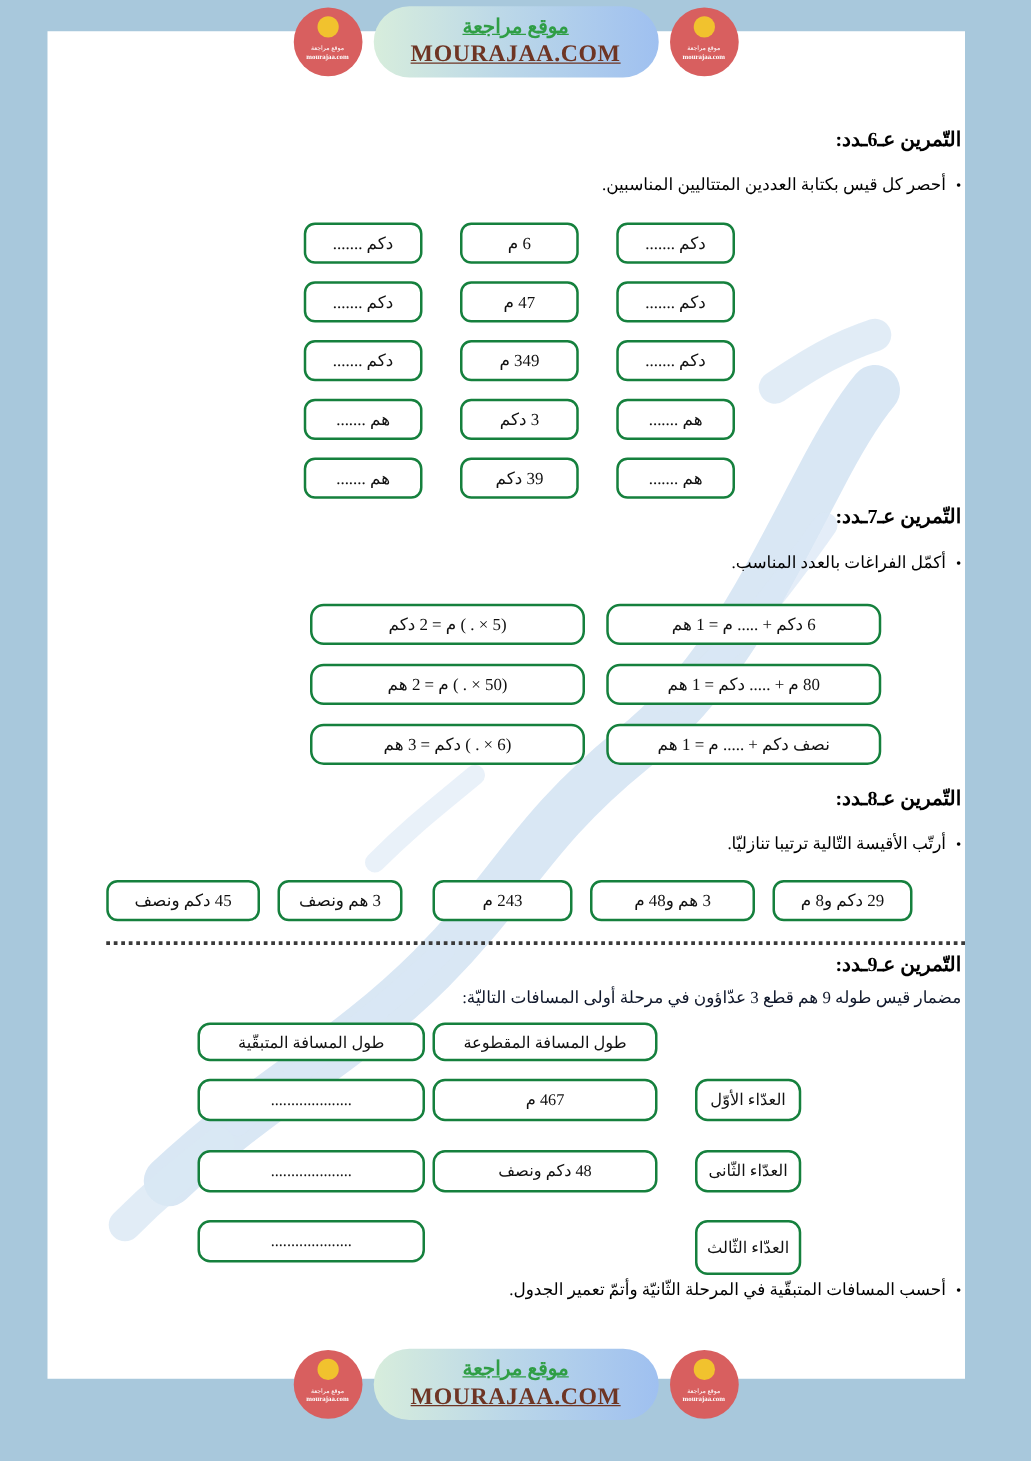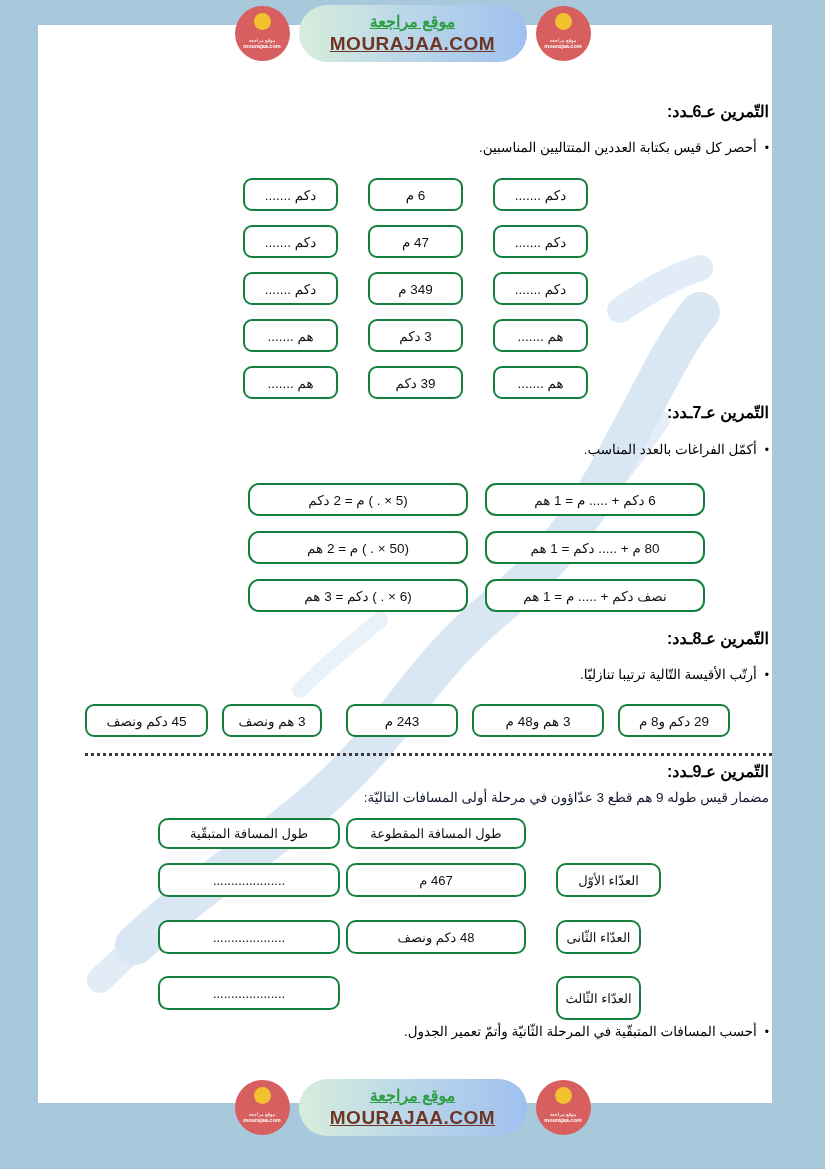--- a/index.html
+++ b/index.html
@@ -1,19 +1,19 @@
 <!DOCTYPE html>
 <html lang="ar"><head>
 <meta charset="utf-8">
 <style>
   html,body{margin:0;padding:0;}
   .frame{
     position:relative;width:825px;height:1169px;overflow:hidden;
     background:#a8c8dc;
-    font-family:Liberation Sans, sans-serif;
+    font-family:Liberation Serif, serif;
     color:#111;
   }
   .paper{position:absolute;left:38px;top:25px;width:734px;height:1078px;background:#ffffff;}
   .watermark{position:absolute;left:0;top:0;pointer-events:none;}
 
   
   .brand{position:absolute;left:50%;transform:translateX(-50%);display:flex;align-items:center;gap:9px;}
   .brand.top{top:5px;}
   .brand.bottom{top:1079px;}
   .logo-circle{width:55px;height:55px;border-radius:50%;background:#d85f5f;
@@ -143,21 +143,21 @@
     <div class="box">45 دكم ونصف</div>
   </div>
   <div class="dotted-sep"></div>
 
   <div class="sec-title" style="top:762px">التّمرين عـ9ـدد:</div>
   <div class="plain-line" style="top:789px">مضمار قيس طوله 9 هم قطع 3 عدّاؤون في مرحلة أولى المسافات التاليّة:</div>
 
   <div class="box t-cell" style="left:158px;top:818px;width:182px;height:31px">طول المسافة المتبقّية</div>
   <div class="box t-cell" style="left:346px;top:818px;width:180px;height:31px">طول المسافة المقطوعة</div>
 
-  <div class="box t-cell" style="left:556px;top:863px;width:105px;height:34px">العدّاء الأوّل</div>
+  <div class="box t-cell" style="left:556px;top:863px;width:85px;height:34px">العدّاء الأوّل</div>
   <div class="box t-cell" style="left:346px;top:863px;width:180px;height:34px">467 م</div>
   <div class="box t-cell" style="left:158px;top:863px;width:182px;height:34px">....................</div>
 
   <div class="box t-cell" style="left:556px;top:920px;width:85px;height:34px">العدّاء الثّانى</div>
   <div class="box t-cell" style="left:346px;top:920px;width:180px;height:34px">48 دكم ونصف</div>
   <div class="box t-cell" style="left:158px;top:920px;width:182px;height:34px">....................</div>
 
   <div class="box t-cell" style="left:556px;top:976px;width:85px;height:44px">العدّاء الثّالث</div>
   <div class="box t-cell" style="left:158px;top:976px;width:182px;height:34px">....................</div>
 

